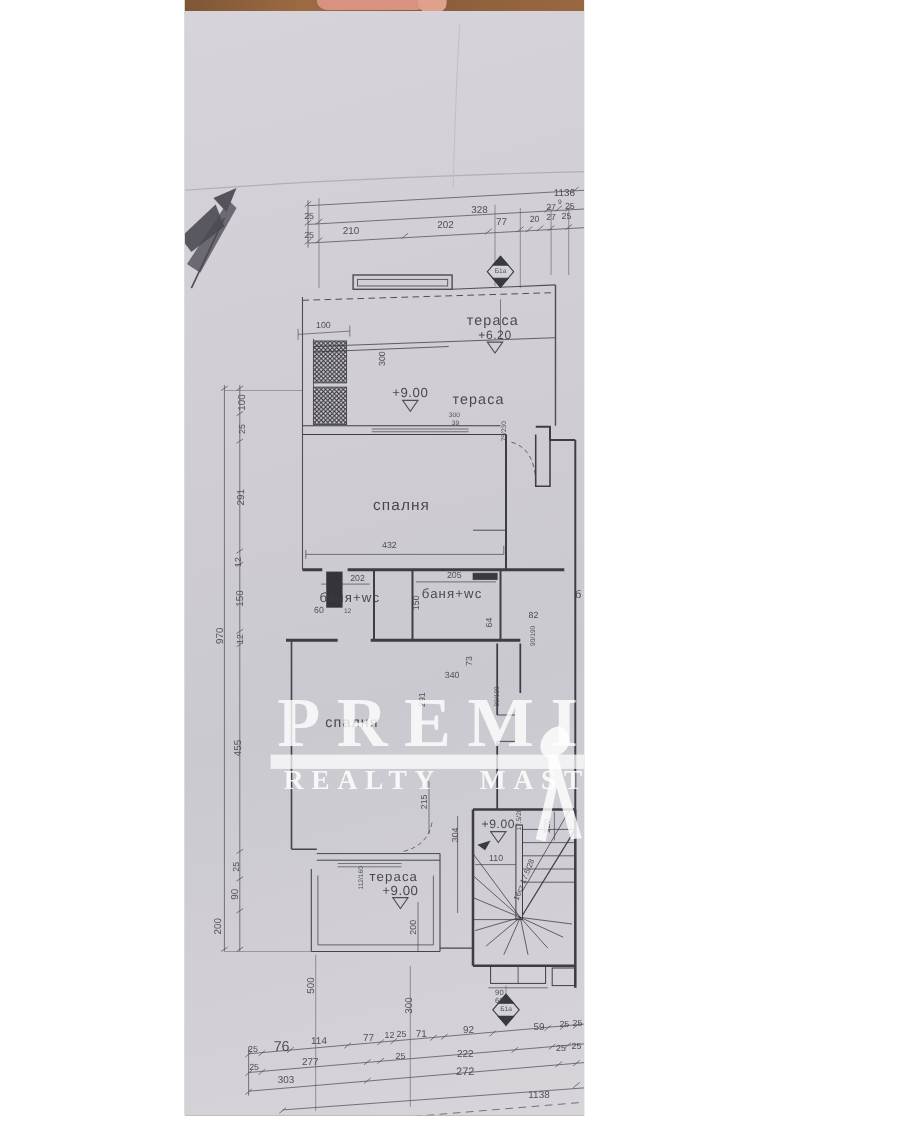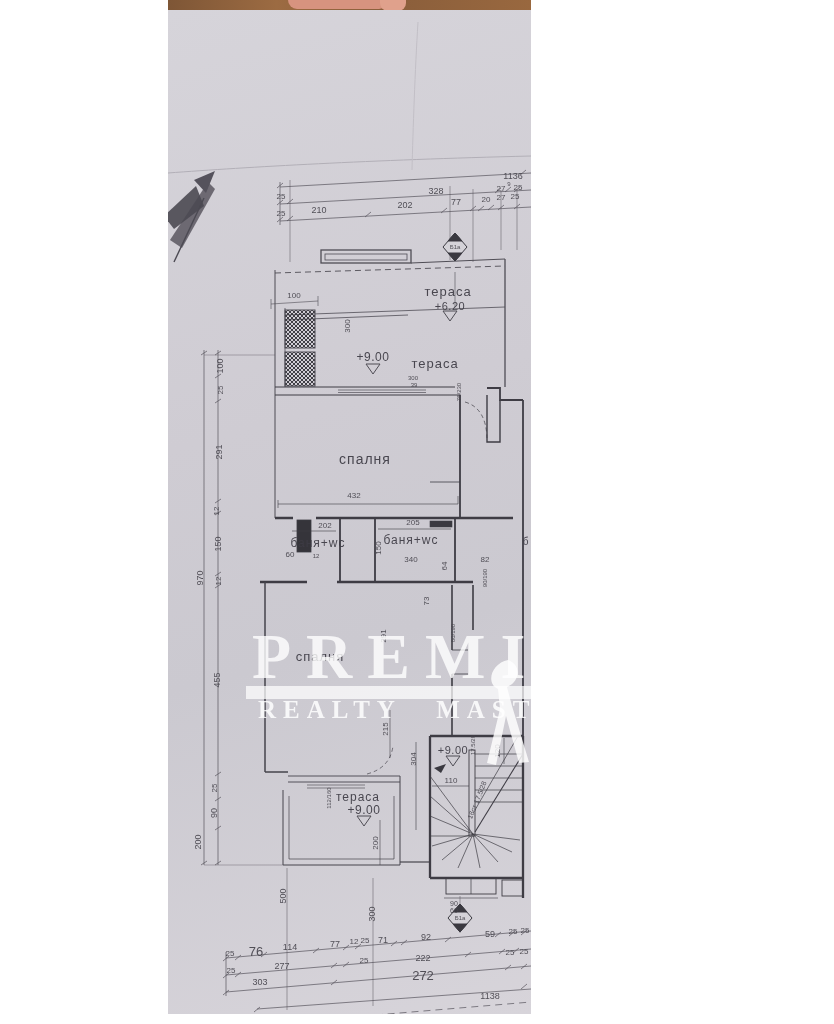--- a/index.html
+++ b/index.html
@@ -213,21 +213,21 @@
             <span class="lbl rot" style="left: 32px; top: 568px; font-size: 9px;">970</span>
             <span class="lbl" style="left: 186px; top: 486px; font-size: 8px;">432</span>
             <span class="lbl" style="left: 157px; top: 516px; font-size: 8px;">202</span>
             <span class="lbl" style="left: 245px; top: 513px; font-size: 8px;">205</span>
             <span class="lbl" style="left: 122px; top: 545px; font-size: 8px;">60</span>
             <span class="lbl" style="left: 148px; top: 546px; font-size: 6px;">12</span>
             <span class="lbl rot" style="left: 211px; top: 538px; font-size: 8px;">150</span>
             <span class="lbl rot" style="left: 277px; top: 556px; font-size: 8px;">64</span>
             <span class="lbl" style="left: 317px; top: 550px; font-size: 8px;">82</span>
             <span class="lbl rot" style="left: 317px; top: 568px; font-size: 6px;">90/190</span>
-            <span class="lbl" style="left: 243px; top: 550px; font-size: 8px;">340</span>
+            <span class="lbl" style="left: 243px; top: 604px; font-size: 8px;">340</span>
             <span class="lbl rot" style="left: 259px; top: 591px; font-size: 8px;">73</span>
             <span class="lbl rot" style="left: 216px; top: 626px; font-size: 8px;">291</span>
             <span class="lbl rot" style="left: 285px; top: 623px; font-size: 6px;">80/190</span>
             <span class="lbl rot" style="left: 161px; top: 788px; font-size: 6px;">112/160</span>
             <span class="lbl rot" style="left: 218px; top: 719px; font-size: 8px;">215</span>
             <span class="lbl rot" style="left: 208px; top: 833px; font-size: 8px;">200</span>
             <span class="lbl" style="left: 283px; top: 771px; font-size: 8px;">110</span>
             <span class="lbl rot" style="left: 246px; top: 749px; font-size: 8px;">304</span>
             <span class="lbl rot" style="left: 330px; top: 741px; font-size: 8px;">120</span>
             <span class="lbl rot" style="left: 305px; top: 735px; font-size: 6px;">17.5/28</span>
@@ -247,21 +247,21 @@
             <span class="lbl" style="left: 322px; top: 924px; font-size: 9px;">59</span>
             <span class="lbl" style="left: 345px; top: 922px; font-size: 8px;">25</span>
             <span class="lbl" style="left: 357px; top: 921px; font-size: 8px;">25</span>
             <span class="lbl" style="left: 63px; top: 961px; font-size: 8px;">25</span>
             <span class="lbl" style="left: 114px; top: 956px; font-size: 9px;">277</span>
             <span class="lbl" style="left: 196px; top: 951px; font-size: 8px;">25</span>
             <span class="lbl" style="left: 255px; top: 948px; font-size: 9px;">222</span>
             <span class="lbl" style="left: 342px; top: 943px; font-size: 8px;">25</span>
             <span class="lbl" style="left: 356px; top: 942px; font-size: 8px;">25</span>
             <span class="lbl" style="left: 92px; top: 972px; font-size: 9px;">303</span>
-            <span class="lbl" style="left: 255px; top: 965px; font-size: 13px;">272</span>
+            <span class="lbl" style="left: 255px; top: 965px; font-size: 10px;">272</span>
             <span class="lbl" style="left: 322px; top: 986px; font-size: 9px;">1138</span>
           </div>
       </div>
 
       <div class="watermark">
         <div class="wm-title">PREMIE</div>
         <div class="wm-bar"></div>
         <div class="wm-sub">REALTY MASTER</div>
         <svg class="wm-logo" width="46" height="108" viewBox="0 0 46 108">
           <path d="M22,0 C36,5 34,22 21,27 L26,46 L43,102 L33,103 L20,56 L10,105 L1,103 L14,49 L12,29 C-1,23 6,3 22,0 Z" fill="rgba(255,255,255,0.82)"></path>

